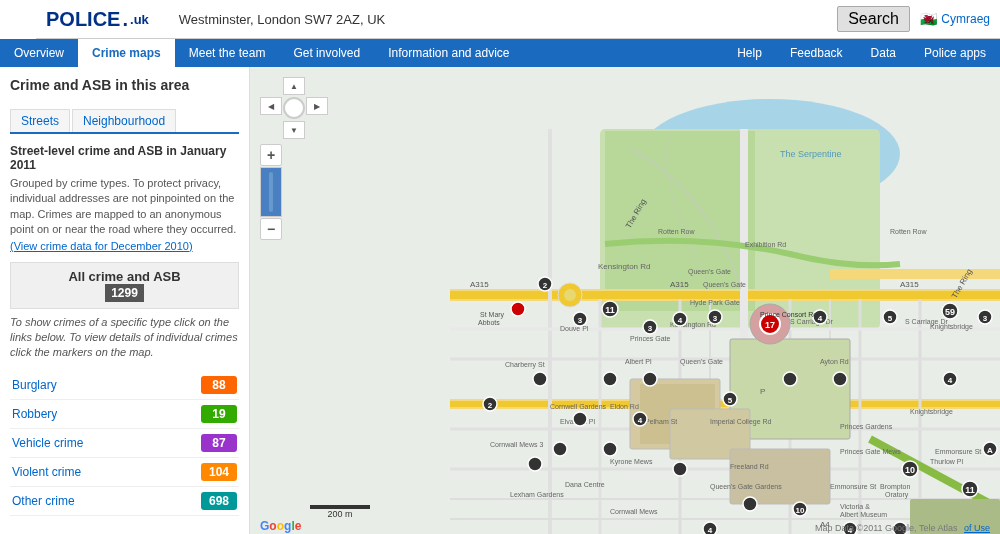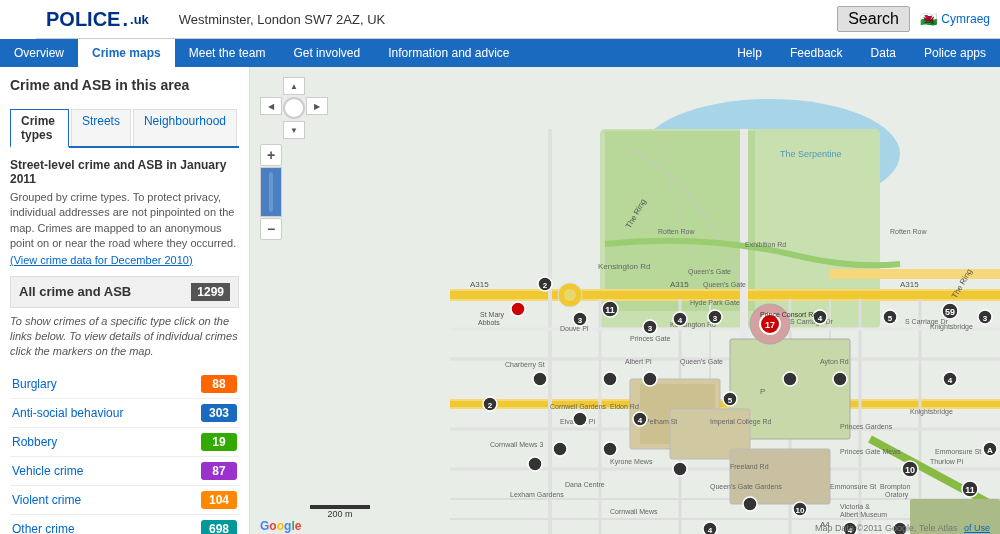--- a/index.html
+++ b/index.html
@@ -144,20 +144,21 @@
 
     
     #all-crime-row {
       display: flex;
       align-items: center;
       justify-content: space-between;
       background: #f0f0f0;
       padding: 6px 8px;
       margin-bottom: 6px;
       border: 1px solid #ddd;
+      flex-direction: column;
     }
     #all-crime-label {
       font-size: 13px;
       font-weight: bold;
       color: #333;
     }
     #all-crime-count {
       background: #555;
       color: #fff;
       font-size: 12px;
@@ -337,21 +338,20 @@
 </div>
 
 <div id="main">
 
   <div id="left-panel">
     <div style="display:flex;justify-content:space-between;align-items:center;margin-bottom:8px;">
       <span id="panel-title">Crime and ASB in this area</span>
     </div>
 
     <div id="crime-tabs">
-      <div class="crime-tab active">Crime types</div>
       <div class="crime-tab">Streets</div>
       <div class="crime-tab">Neighbourhood</div>
     </div>
 
     <div id="street-title">Street-level crime and ASB in January 2011</div>
     <div id="street-desc" style="margin-top:4px;">Grouped by crime types. To protect privacy, individual addresses are not pinpointed on the map. Crimes are mapped to an anonymous point on or near the road where they occurred.</div>
     <a id="view-link">(View crime data for December 2010)</a>
 
     <div id="all-crime-row">
       <span id="all-crime-label">All crime and ASB</span>
@@ -360,24 +360,20 @@
 
     <div id="crime-note">To show crimes of a specific type click on the links below. To view details of individual crimes click the markers on the map.</div>
 
     <div>
 
       <div class="crime-row">
         <a class="crime-name">Burglary</a>
         <span class="crime-count bg-orange">88</span>
       </div>
 
-      <div class="crime-row">
-        <a class="crime-name">Anti-social behaviour</a>
-        <span class="crime-count bg-blue">303</span>
-      </div>
 
       <div class="crime-row">
         <a class="crime-name">Robbery</a>
         <span class="crime-count bg-green">19</span>
       </div>
 
       <div class="crime-row">
         <a class="crime-name">Vehicle crime</a>
         <span class="crime-count bg-purple">87</span>
       </div>

